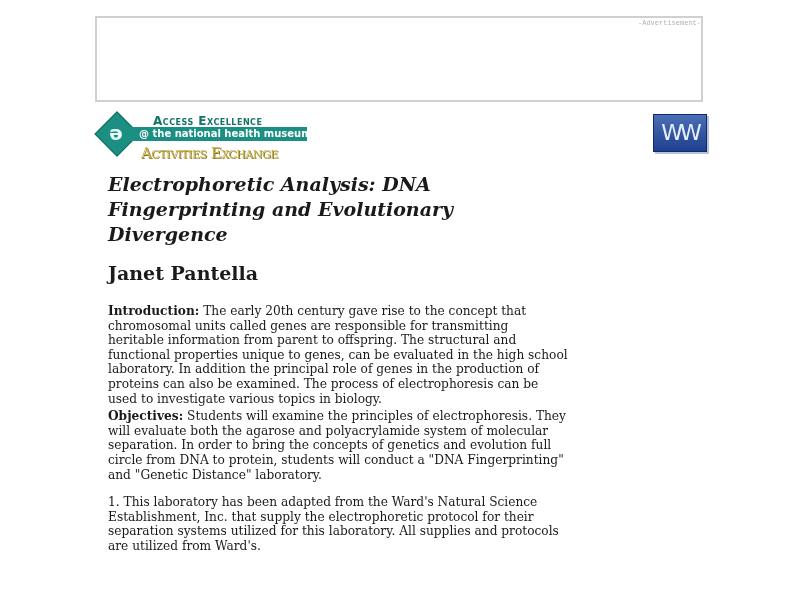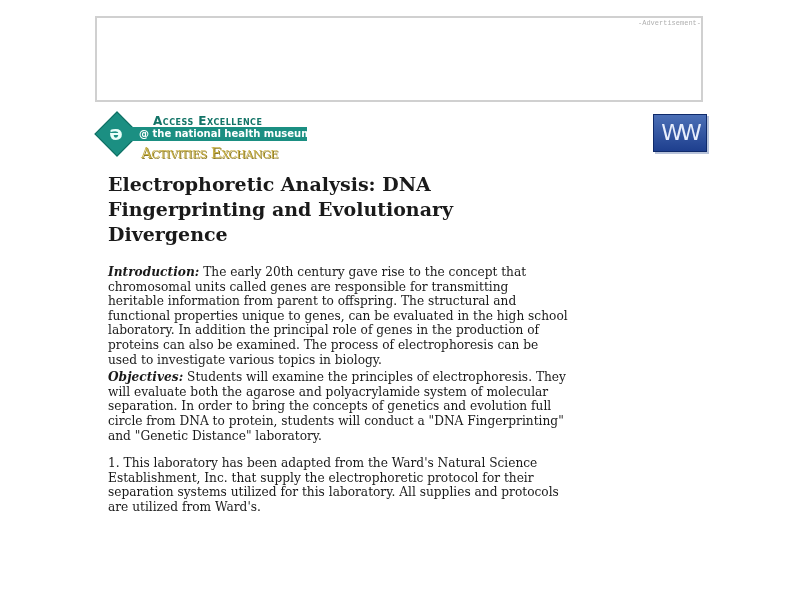--- a/index.html
+++ b/index.html
@@ -9,28 +9,28 @@
     .logo { position:absolute; left:97px; top:112px; width:215px; height:54px; }
     .logo .diamond { position:absolute; left:4px; top:6px; width:30px; height:30px; background:#1b8f82; transform:rotate(45deg); border:1px solid #0e6d62; }
     .logo .diamond-glyph { position:absolute; left:10px; top:9px; width:18px; height:24px; color:#eafff9; font-family:"DejaVu Sans", sans-serif; font-weight:bold; font-size:20px; line-height:24px; text-align:center; }
     .logo .title1 { position:absolute; left:56px; top:2px; font-family:"DejaVu Sans", sans-serif; font-weight:bold; font-size:12px; color:#137467; letter-spacing:0.5px; font-variant:small-caps; }
     .logo .bar { position:absolute; left:34px; top:15px; width:176px; height:14px; background:#1b8f82; }
     .logo .title2 { position:absolute; left:42px; top:15px; font-family:"DejaVu Sans", sans-serif; font-weight:bold; font-size:10px; line-height:14px; color:#ffffff; }
     .logo .title3 { position:absolute; left:44px; top:32px; font-family:"DejaVu Serif", serif; font-size:15px; color:#c9b24a; font-variant:small-caps; letter-spacing:-0.5px; text-shadow:1px 1px 0 #8c7a2a;text-align:center; }
     .ww-logo { position:absolute; left:653px; top:114px; width:52px; height:36px; background:linear-gradient(180deg,#4b6fb6 0%, #1e3f8e 100%); border:1px solid #0f2a6a; box-shadow:2px 2px 0 #b8c3da; display:flex; align-items:center; justify-content:center; }
     .ww-glyph { color:#e8eefc; font-family:"DejaVu Sans", sans-serif; font-size:22px; letter-spacing:-3px; line-height:36px; }
     .content { position:absolute; left:108px; top:172px; width:460px; }
-    h1 { margin:0; font-size:19px; line-height:25px; font-weight:bold; font-family:"DejaVu Serif", serif; }
+    h1 { margin:0; font-size:19px; line-height:25px; font-weight:bold; font-family:"DejaVu Serif", serif;font-style:italic; }
     h2.author { margin:14px 0 0 0; font-size:19px; line-height:25px; font-weight:bold; }
     p { margin:0; font-size:12.2px; line-height:14.6px; }
     .intro { margin-top:18px; }
     .objectives { margin-top:3px; }
     h2.section { margin:19px 0 0 0; font-size:19px; line-height:25px; font-weight:bold; }
     .step1 { margin-top:13px; }
-    .lbl { font-weight:bold;font-style:italic; }
+    .lbl { font-weight:bold; }
   </style>
 </head>
 <body>
 
 <div class="ad-box">
   <div class="ad-label">-Advertisement-</div>
 </div>
 
 <div class="logo">
   <div class="diamond"></div>
@@ -40,20 +40,21 @@
   <div class="title2">@ the national health museum</div>
   <div class="title3">Activities Exchange</div>
 </div>
 
 <div class="ww-logo">
   <span class="ww-glyph">WW</span>
 </div>
 
 <div class="content">
   <h1>Electrophoretic Analysis: DNA Fingerprinting and Evolutionary Divergence</h1>
+  <h2 class="author">Janet Pantella</h2>
 
   <p class="intro">
     <span class="lbl">Introduction:</span><span> The early 20th century gave rise to the concept that chromosomal units called genes are responsible for transmitting heritable information from parent to offspring. The structural and functional properties unique to genes, can be evaluated in the high school laboratory. In addition the principal role of genes in the production of proteins can also be examined. The process of electrophoresis can be used to investigate various topics in biology.</span>
   </p>
 
   <p class="objectives">
     <span class="lbl">Objectives:</span><span> Students will examine the principles of electrophoresis. They will evaluate both the agarose and polyacrylamide system of molecular separation. In order to bring the concepts of genetics and evolution full circle from DNA to protein, students will conduct a "DNA Fingerprinting" and "Genetic Distance" laboratory.</span>
   </p>
 
 

